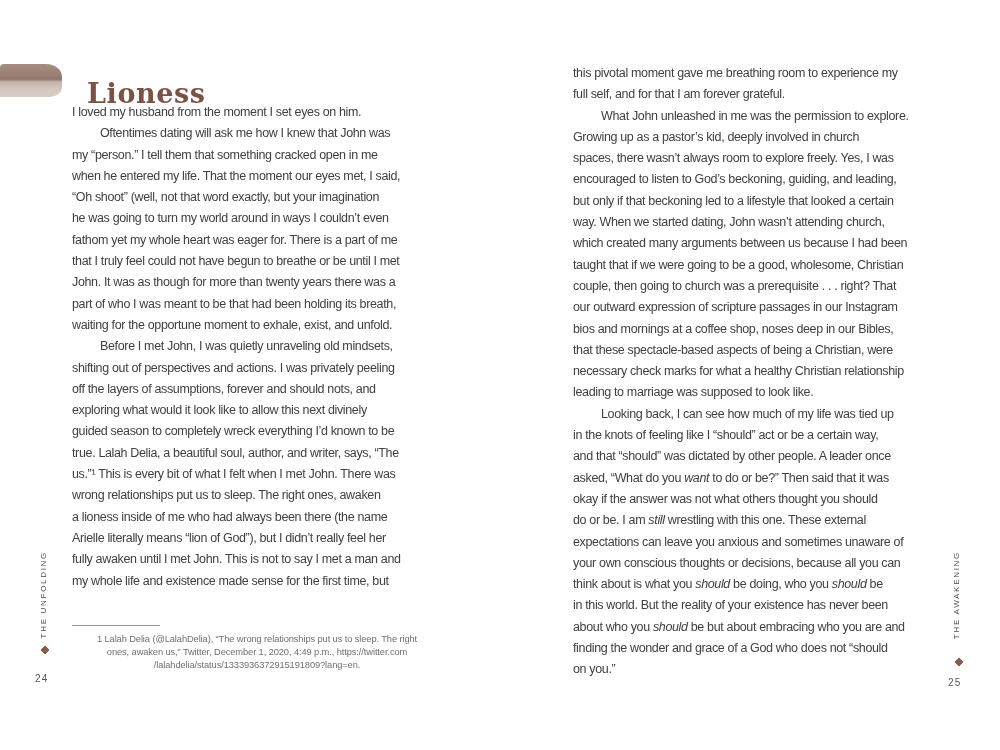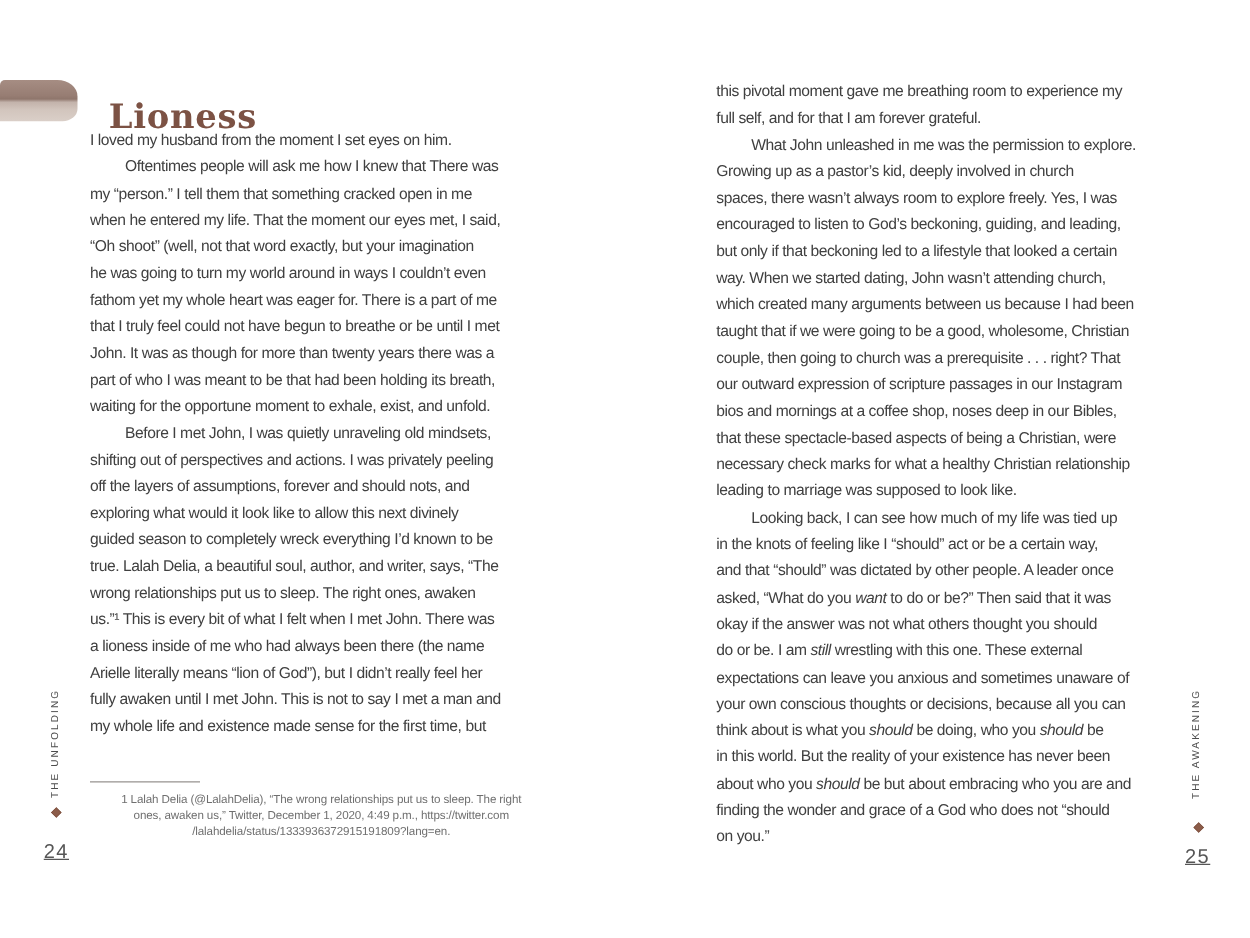--- a/index.html
+++ b/index.html
@@ -54,57 +54,57 @@
   .rh-right { left: 952px; top: 551px; }
 
   .diamond {
     position: absolute; width: 6px; height: 6px;
     background: #8b5c49; transform: rotate(45deg);
     box-shadow: 0 0 0 0.5px #7a4d3c inset;
   }
   .d-left  { left: 42px;  top: 647px; }
   .d-right { left: 956px; top: 659px; }
 
-  .page-num { position: absolute; font-size: 16px; letter-spacing: 1.2px; color: #565656; text-decoration: underline; }
+  .page-num { position: absolute; font-size: 10px; letter-spacing: 1.2px; color: #565656; }
   .pn-left  { left: 35px;  top: 673px; }
   .pn-right { left: 948px; top: 677px; }
 </style>
 </head>
 <body>
 
 <div class="spread">
 
   <div>
     <div class="brush"></div>
     <h1 class="title">Lioness</h1>
     <div class="body-col left-col">
         <p class="para">
           <span class="tline">I loved my husband from the moment I set eyes on him.</span>
         </p>
         <p class="para indent">
-          <span class="tline">Oftentimes people will ask me how I knew that There was</span>
+          <span class="tline">Oftentimes dating will ask me how I knew that John was</span>
           <span class="tline">my “person.” I tell them that something cracked open in me</span>
           <span class="tline">when he entered my life. That the moment our eyes met, I said,</span>
           <span class="tline">“Oh shoot” (well, not that word exactly, but your imagination</span>
           <span class="tline">he was going to turn my world around in ways I couldn’t even</span>
           <span class="tline">fathom yet my whole heart was eager for. There is a part of me</span>
           <span class="tline">that I truly feel could not have begun to breathe or be until I met</span>
           <span class="tline">John. It was as though for more than twenty years there was a</span>
           <span class="tline">part of who I was meant to be that had been holding its breath,</span>
           <span class="tline">waiting for the opportune moment to exhale, exist, and unfold.</span>
         </p>
         <p class="para indent">
           <span class="tline">Before I met John, I was quietly unraveling old mindsets,</span>
           <span class="tline">shifting out of perspectives and actions. I was privately peeling</span>
           <span class="tline">off the layers of assumptions, forever and should nots, and</span>
           <span class="tline">exploring what would it look like to allow this next divinely</span>
           <span class="tline">guided season to completely wreck everything I’d known to be</span>
           <span class="tline">true. Lalah Delia, a beautiful soul, author, and writer, says, “The</span>
+          <span class="tline">us.”¹ This is every bit of what I felt when I met John. There was</span>
           <span class="tline">wrong relationships put us to sleep. The right ones, awaken</span>
-          <span class="tline">us.”¹ This is every bit of what I felt when I met John. There was</span>
           <span class="tline">a lioness inside of me who had always been there (the name</span>
           <span class="tline">Arielle literally means “lion of God”), but I didn’t really feel her</span>
           <span class="tline">fully awaken until I met John. This is not to say I met a man and</span>
           <span class="tline">my whole life and existence made sense for the first time, but</span>
         </p>
       </div>
     <div class="fn-rule"></div>
     <div class="footnote">
         <span class="tline">1 Lalah Delia (@LalahDelia), “The wrong relationships put us to sleep. The right</span>
         <span class="tline">ones, awaken us,” Twitter, December 1, 2020, 4:49 p.m., https://twitter.com</span>

